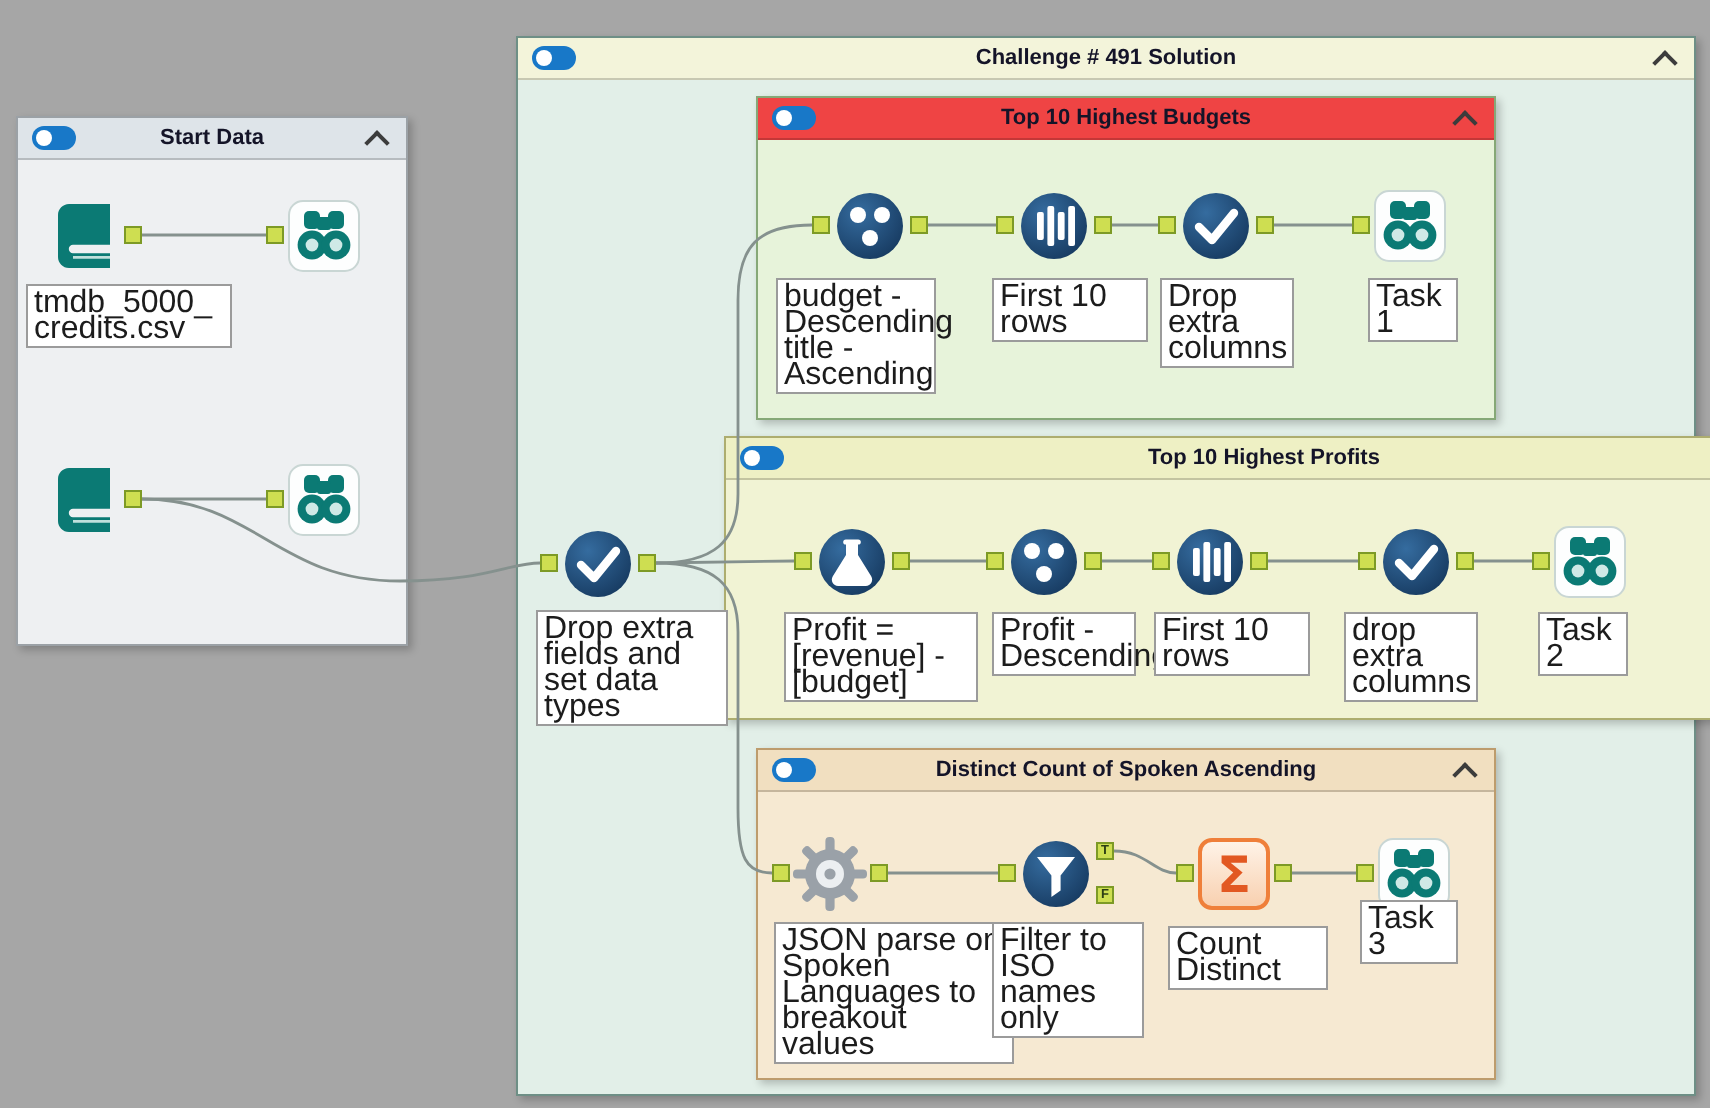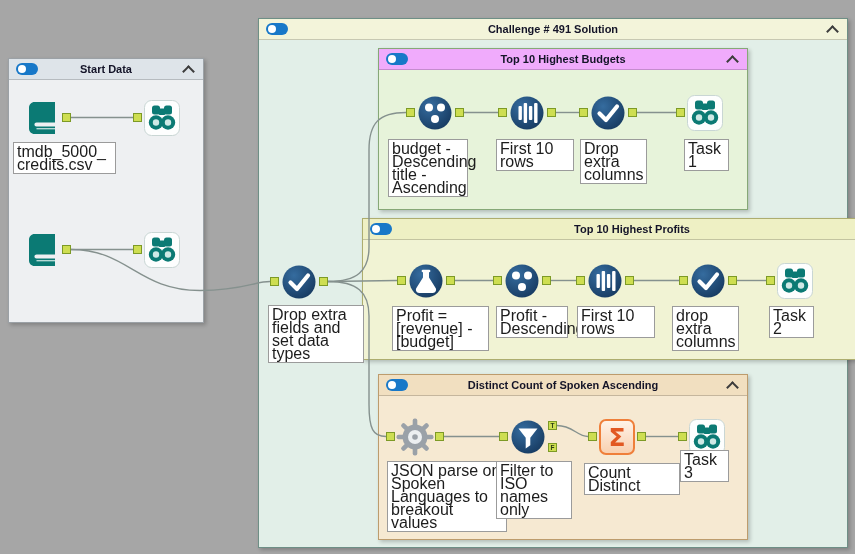--- a/index.html
+++ b/index.html
@@ -19,21 +19,21 @@
                 border-radius:50%;background:#fff;}
   .chevron{position:absolute;right:10px;top:8px;width:7px;height:7px;
            border-top:2px solid #3c3c3c;border-right:2px solid #3c3c3c;
            transform:rotate(-45deg);z-index:2;}
 
   .c-start{background:#eef0f2;border-color:#9ba1a6;}
   .c-start .hdr{background:#dee4e9;}
   .c-challenge{background:#e2efe8;border-color:#6e8f86;}
   .c-challenge .hdr{background:#f3f4da;}
   .c-budgets{background:#e7f3da;border-color:#86a877;}
-  .c-budgets .hdr{background:#f0abfc;}
+  .c-budgets .hdr{background:#ef4444;}
   .c-profits{background:#f1f3d4;border-color:#adad6f;}
   .c-profits .hdr{background:#eef0c4;}
   .c-distinct{background:#f6e9d2;border-color:#bd9c6d;}
   .c-distinct .hdr{background:#f1dfc0;}
 
   
   svg.wires{position:absolute;left:0;top:0;width:855px;height:554px;}
   .wire{stroke:#85918e;stroke-width:1.4;fill:none;}
 
   
@@ -348,16 +348,16 @@
   <div class="note" style="left:684px;top:139px;width:45px">Task 1</div>
 
   <div class="note" style="left:392px;top:306px;width:97px">Profit = [revenue] -[budget]</div>
   <div class="note" style="left:496px;top:306px;width:72px">Profit - Descending</div>
   <div class="note" style="left:577px;top:306px;width:78px">First 10 rows</div>
   <div class="note" style="left:672px;top:306px;width:67px">drop extra columns</div>
   <div class="note" style="left:769px;top:306px;width:45px">Task 2</div>
 
   <div class="note" style="left:387px;top:461px;width:120px">JSON parse on Spoken Languages to breakout values</div>
   <div class="note" style="left:496px;top:461px;width:76px">Filter to ISO names only</div>
-  <div class="note" style="left:584px;top:463px;width:96px">Count Distinct</div>
+  <div class="note" style="left:584px;top:463px;width:80px">Count Distinct</div>
   <div class="note" style="left:680px;top:450px;width:49px">Task 3</div>
 
 </div>
 
 </body></html>

